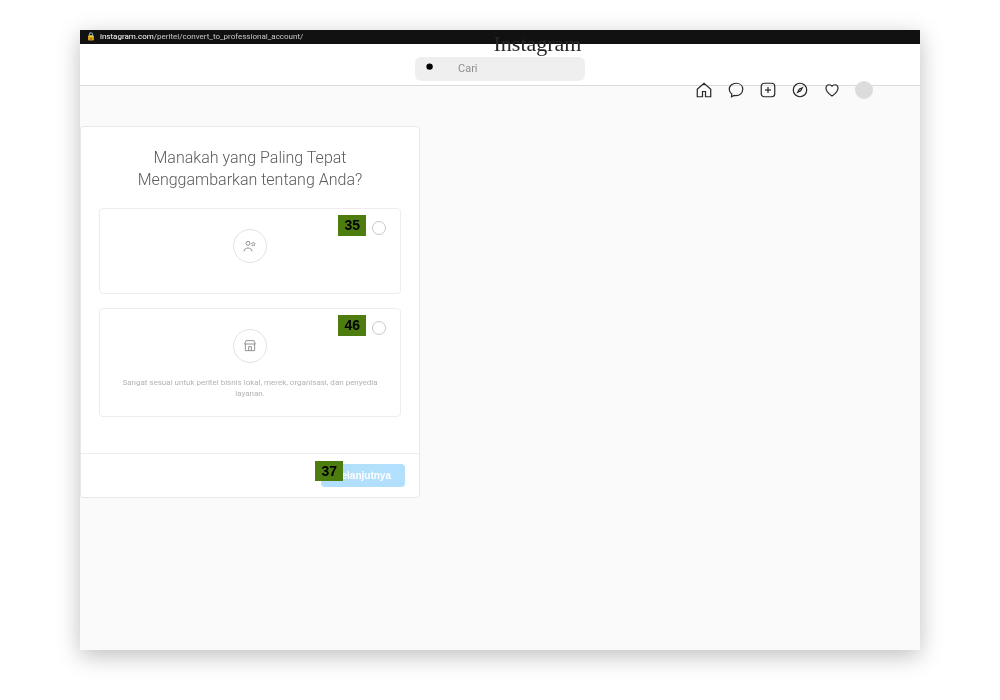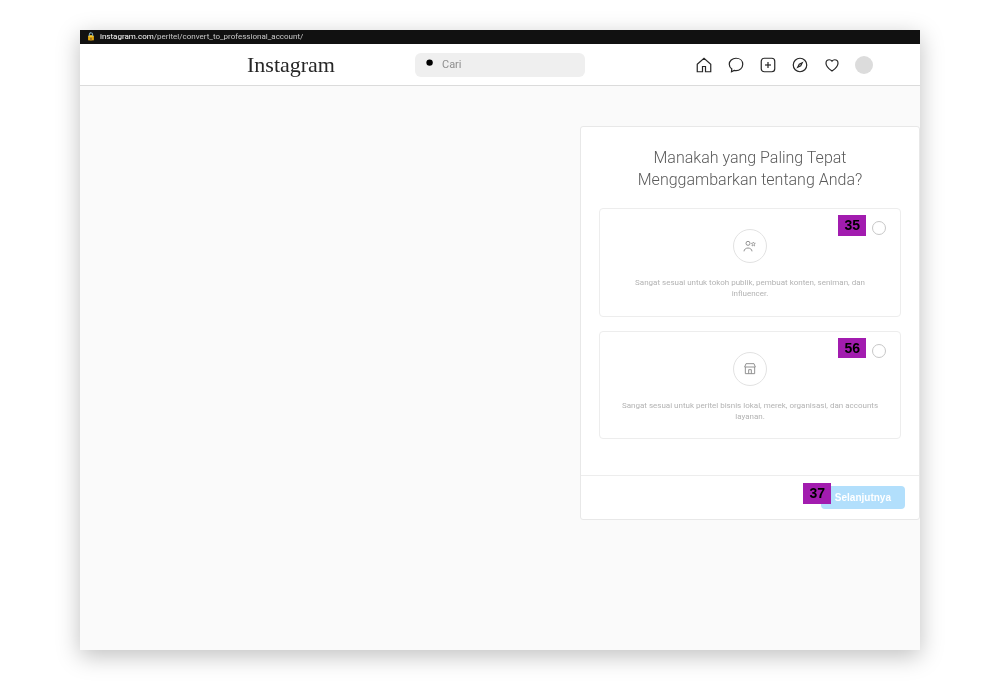--- a/index.html
+++ b/index.html
@@ -30,54 +30,55 @@
     background: #fff;
     border-bottom: 1px solid #dbdbdb;
     display: flex;
     align-items: center;
   }
   .topnav-inner {
     display: flex;
     align-items: center;
     width: 100%;
     padding: 0 12px;
+    flex-direction: column;
   }
   .logo {
     font-family: "Brush Script MT", "Segoe Script", cursive;
     font-size: 22px;
     color: #262626;
     margin-left: 155px;
     margin-right: 80px;
   }
   .search-box {
     background: #efefef;
     border-radius: 6px;
     height: 24px;
     width: 170px;
     display: flex;
     align-items: center;
     padding: 0 10px;
     color: #8e8e8e;
     font-size: 11px;
-    gap: 6px;
+    gap: 22px;
   }
   .nav-icons {
     margin-left: auto;
     display: flex;
     align-items: center;
     gap: 14px;
     margin-right: 35px;
   }
   .nav-icn { width: 18px; height: 18px; display:flex; align-items:center; justify-content:center; }
   .nav-icn svg { stroke: #262626; fill: none; stroke-width: 1.6; }
   .avatar { width: 18px; height: 18px; border-radius: 50%; background: #dcdcdc; }
   .content {
     flex: 1;
     display: flex;
-    justify-content: flex-end;
+    justify-content: flex-start;
     padding-top: 40px;
   }
   .card {
     width: 340px;
     background: #fff;
     border: 1px solid #e8e8e8;
     border-radius: 3px;
     padding-bottom: 0;
   }
   .card-title {
@@ -126,21 +127,21 @@
     color: #fff;
     font-size: 10px;
     font-weight: 600;
     border: none;
     border-radius: 4px;
     padding: 6px 14px;
   }
   
   .anno {
     position: absolute;
-    background: #a21caf;
+    background: #4d7c0f;
     color: #000;
     font-weight: 900;
     font-family: Arial, sans-serif;
     font-size: 14px;
     padding: 2px 6px;
     line-height: 1.2;
     z-index: 50;
   }
 </style>
 </head>
@@ -209,38 +210,37 @@
 
       <div class="option">
         <div class="radio"></div>
         <div class="opt-icon">
           <svg viewBox="0 0 24 24" width="16" height="16">
               <circle cx="9" cy="8" r="3"></circle>
               <path d="M3 20c0-3 3-5 6-5s6 2 6 5"></path>
               <path d="M17 6 l1 2 l2 0 l-1.6 1.4 L19 12 l-2-1.2 L15 12 l0.6-2.6 L14 8 l2 0 Z" stroke-width="1"></path>
             </svg>
         </div>
-        <div class="opt-desc">Sangat sesuai untuk tokoh publik, pembuat konten, seniman, dan influencer.</div>
         <div class="anno" style="top:6px; right:34px;">35</div>
       </div>
 
       <div class="option">
         <div class="radio"></div>
         <div class="opt-icon">
           <svg viewBox="0 0 24 24" width="16" height="16">
               <path d="M4 9 L6 4 H18 L20 9 Z"></path>
               <path d="M5 9 V19 H19 V9"></path>
               <path d="M10 19 V13 H14 V19"></path>
             </svg>
         </div>
-        <div class="opt-desc">Sangat sesuai untuk peritel bisnis lokal, merek, organisasi, dan accounts layanan.</div>
-        <div class="anno" style="top:6px; right:34px;">56</div>
+        <div class="opt-desc">Sangat sesuai untuk peritel bisnis lokal, merek, organisasi, dan penyedia layanan.</div>
+        <div class="anno" style="top:6px; right:34px;">46</div>
       </div>
 
       <div class="card-footer" style="position:relative;">
-        <div class="anno" style="top:7px; right:88px;">37</div>
+        <div class="anno" style="top:7px; right:76px;">37</div>
         <button class="next-btn">Selanjutnya</button>
       </div>
 
     </div>
   </div>
 
 </div>
 
 </body></html>

